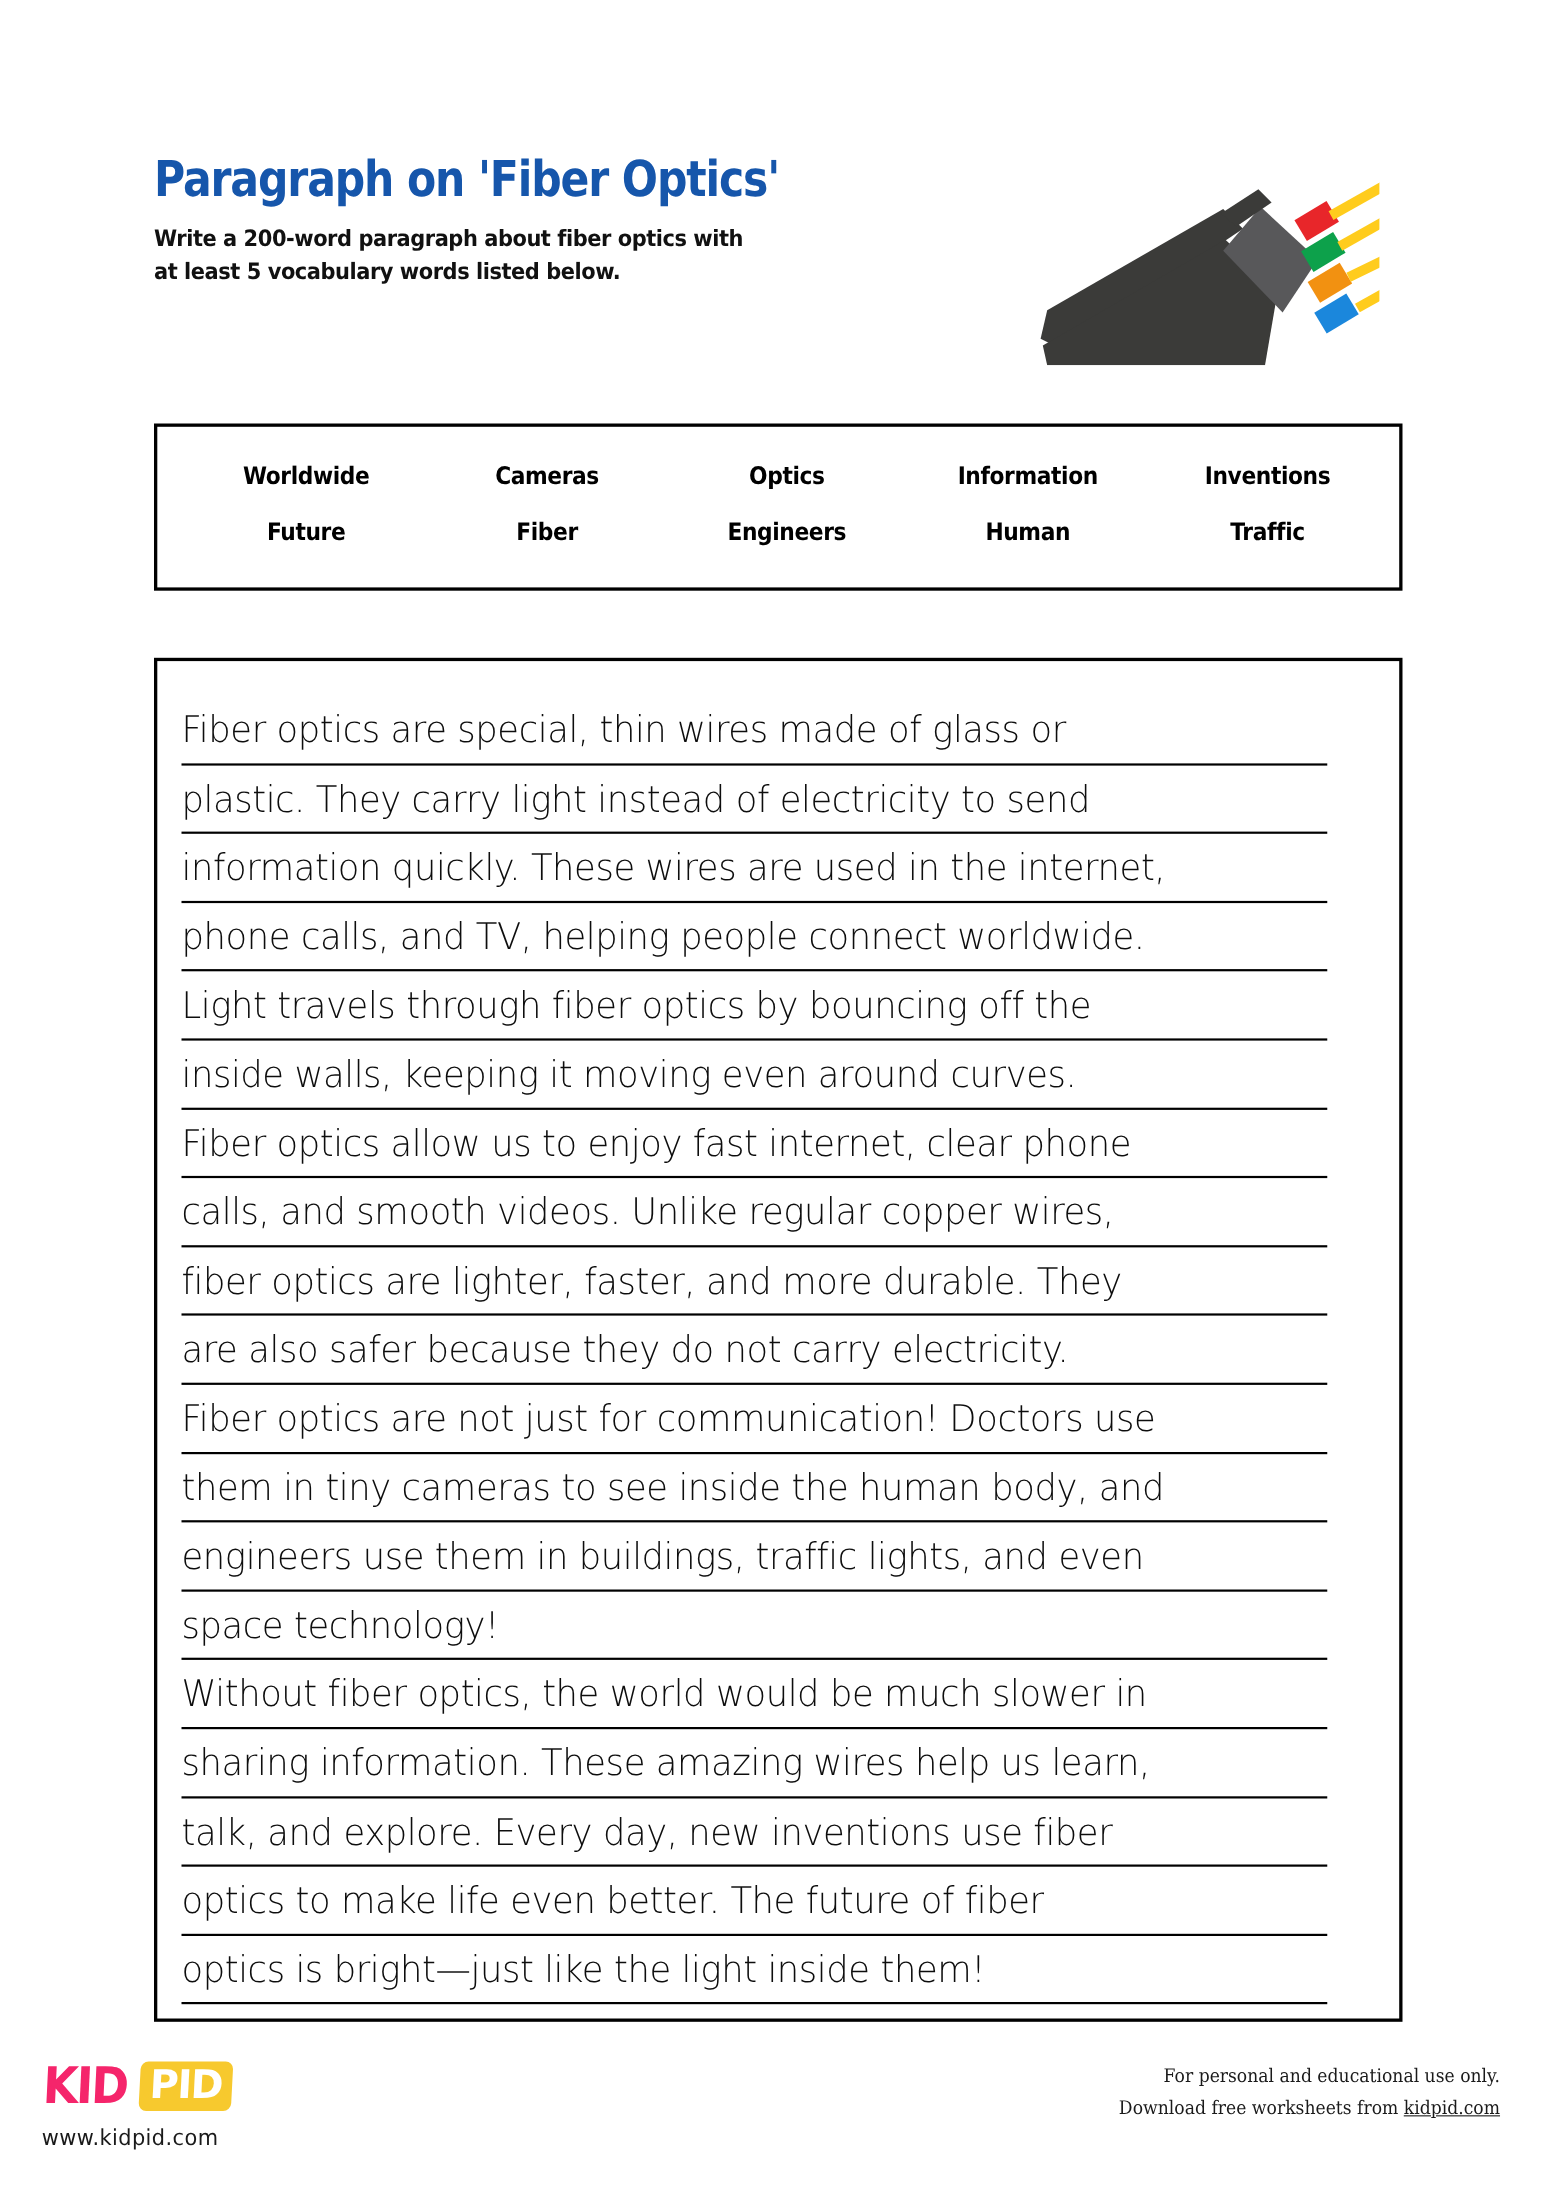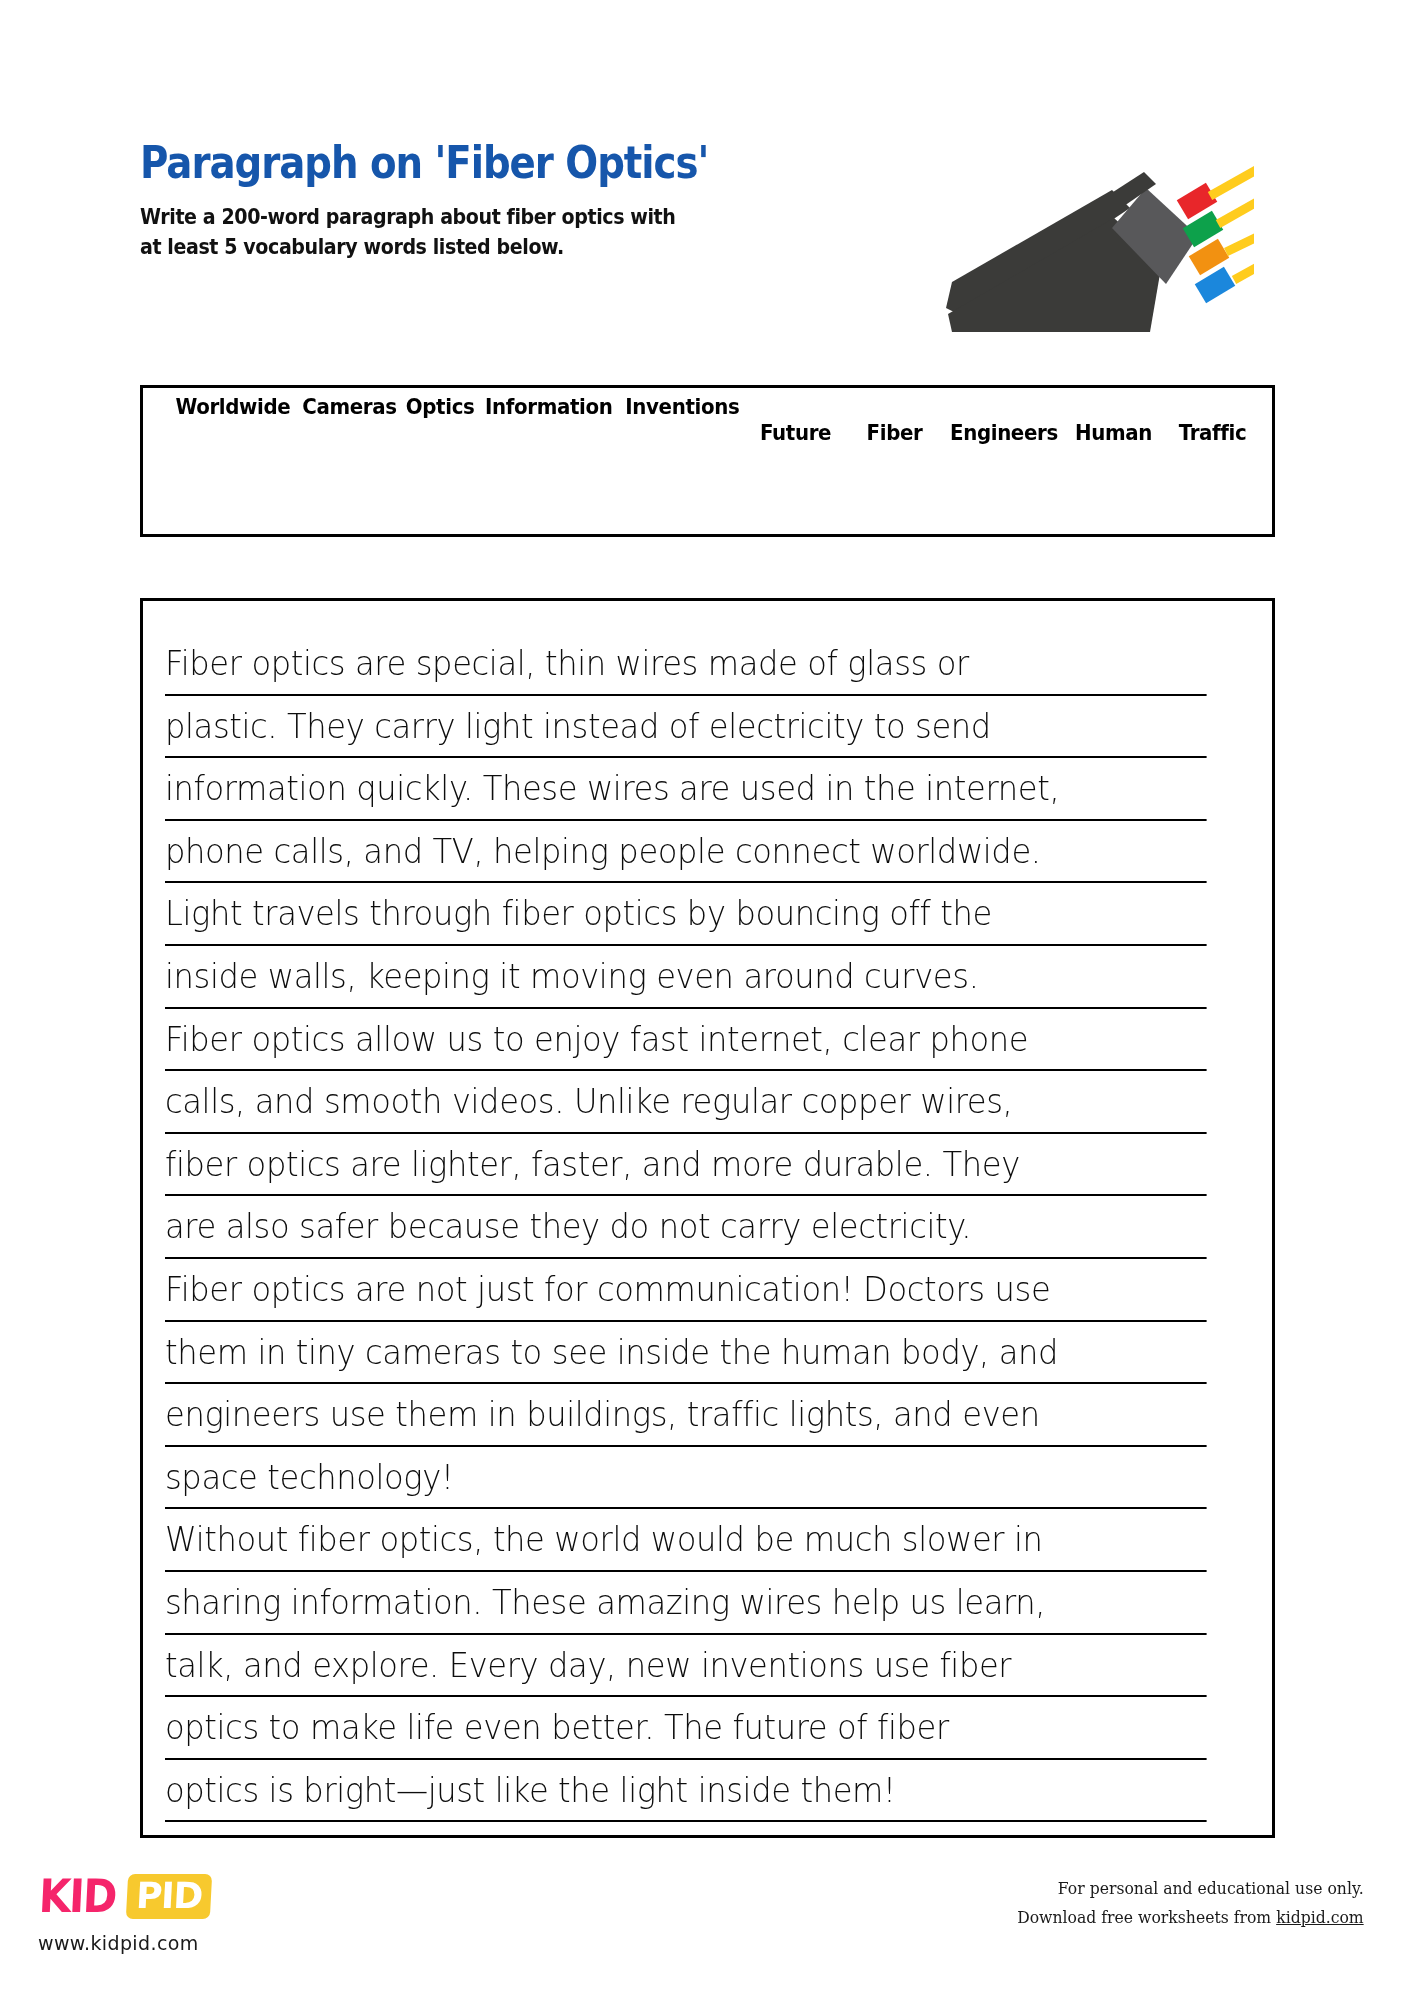--- a/index.html
+++ b/index.html
@@ -71,20 +71,21 @@
 
   
   .vocab-box {
     position: absolute;
     left: 140px;
     top: 385px;
     width: 1135px;
     height: 152px;
     border: 3px solid #000000;
     display: flex;
+    flex-direction: column;
     justify-content: center;
     padding: 6px 10px 10px 26px;
   }
 
   .vocab-row {
     display: flex;
     width: 100%;
   }
   .vocab-row + .vocab-row { margin-top: 26px; }
 

